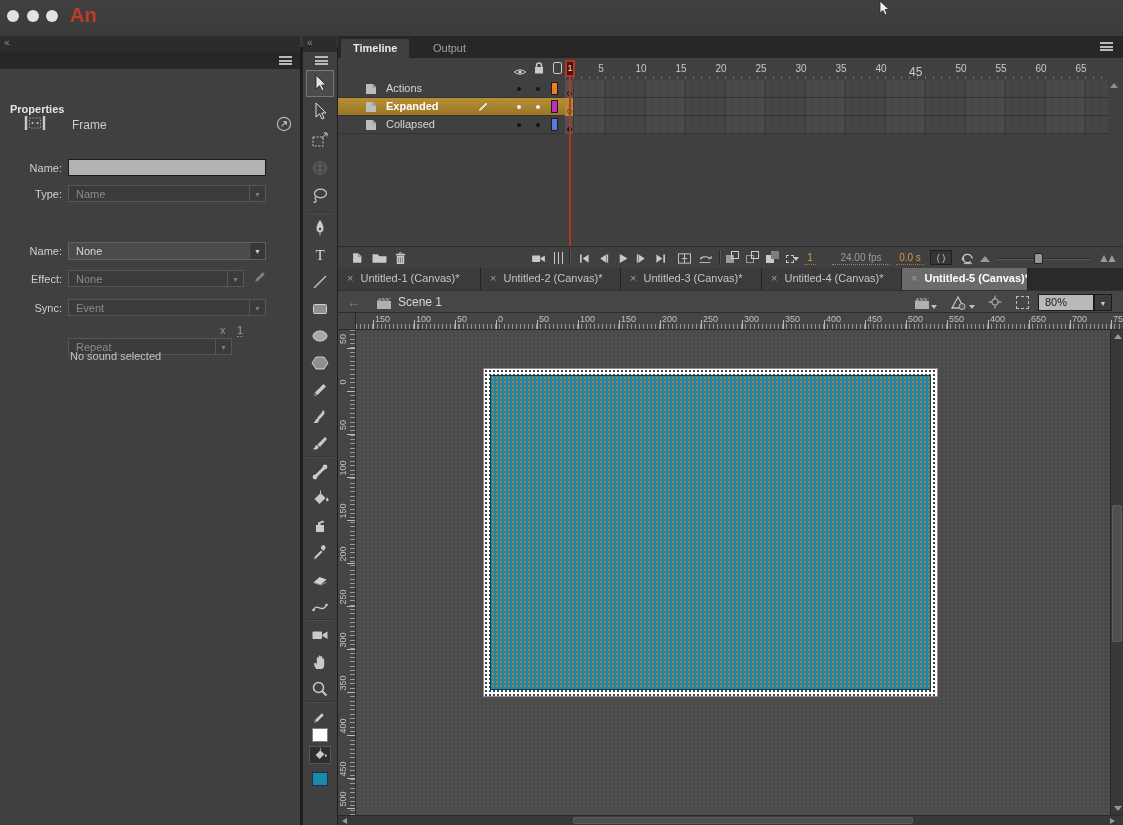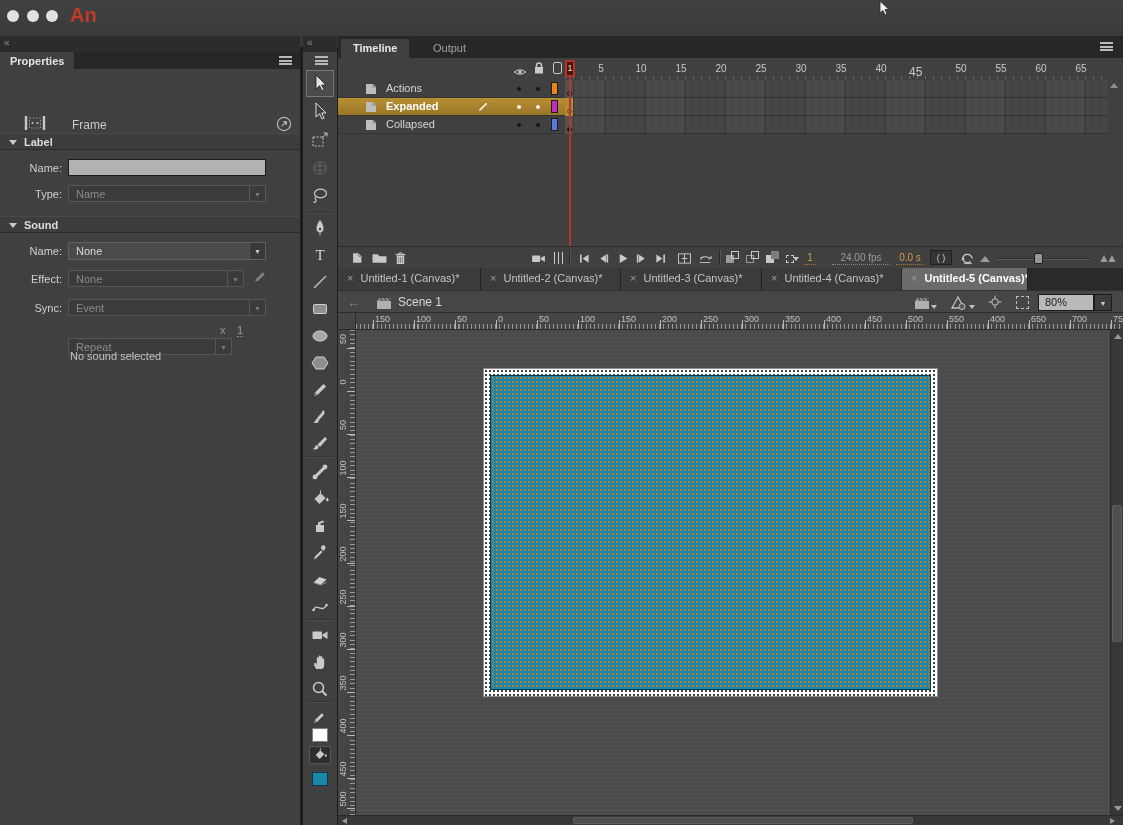--- a/index.html
+++ b/index.html
@@ -6,21 +6,21 @@
   html,body { width:1123px; height:825px; overflow:hidden; }
   body { font-family:"Liberation Sans",sans-serif; background:#1d1d1d; position:relative; }
   .abs { position:absolute; }
   .panel { position:absolute; background:#404040; }
   .strip { position:absolute; left:0; right:0; top:0; height:16px; background:#2c2c2c; color:#909090; font-size:10px; }
   .chev { position:absolute; top:1px; left:4px; letter-spacing:-1px; }
   .hamb { position:absolute; width:13px; height:9px; border-top:2px solid #b9b9b9; border-bottom:2px solid #b9b9b9; }
   .hamb::after { content:""; position:absolute; left:0; right:0; top:1.5px; height:2px; background:#b9b9b9; }
   .tabbar { position:absolute; left:0; right:0; background:#272727; }
   .ptab { position:absolute; color:#e4e4e4; font-size:11px; font-weight:bold; padding:3px 10px 0; }
-  .ptab.on { background:#404040; }
+  .ptab.on { background:#404040;margin-top:48px; }
   .sechdr { position:absolute; left:0; right:0; height:17px; background:#3d3d3d; border-top:1px solid #4a4a4a; border-bottom:1px solid #2a2a2a; color:#dcdcdc; font-size:11px; font-weight:bold; padding:2px 0 0 24px; }
   .sechdr::before { content:""; position:absolute; left:9px; top:6px; border-left:4px solid transparent; border-right:4px solid transparent; border-top:5px solid #c9c9c9; }
   .flabel { position:absolute; width:62px; text-align:right; font-size:11px; color:#cfcfcf; }
   .txt { position:absolute; background:#b2b2b2; border:1px solid #1a1a1a; height:17px; font-size:11px; padding:0 4px; color:#111; }
   .dd { position:absolute; height:17px; font-size:11px; border:1px solid #565656; background:#3b3b3b; color:#8b8b8b; padding:2px 18px 0 7px; }
   .dd .arr { position:absolute; right:0; top:0; bottom:0; width:16px; border-left:1px solid #565656; text-align:center; color:#7d7d7d; font-size:7px; padding-top:5px; }
   .dd.on { background:#4a4a4a; border-color:#606060; color:#d8d8d8; }
   .dd.on .arr { background:#383838; color:#c9c9c9; }
   .dim { opacity:.45; }
   .t-glyph { font:15px "Liberation Serif",serif; color:#d8d8d8; }
@@ -83,34 +83,28 @@
     </svg>
   </div>
   <div class="abs" style="left:72px;top:82px;font-size:12px;color:#cccccc;">Frame</div>
   <div class="abs" style="left:276px;top:80px;width:16px;height:16px;">
     <svg viewBox="0 0 16 16" width="16" height="16">
       <circle cx="8" cy="8" r="6.6" fill="none" stroke="#b5b5b5" stroke-width="1.2"></circle>
       <path d="M5.6 10.4 L10.4 5.6 M10.4 5.6 h-3.2 M10.4 5.6 v3.2" stroke="#b5b5b5" fill="none" stroke-width="1.2"></path>
     </svg>
   </div>
 
-  <div class="sechdr" style="top:97px;">
-    <span>Label</span>
-  </div>
   <div class="flabel" style="left:0;top:126px;">Name:</div>
   <input class="txt" style="left: 68px; top: 123px; width: 198px;" value="">
   <div class="flabel" style="left:0;top:152px;">Type:</div>
   <div class="dd" style="left:68px;top:149px;width:198px;">
     <span>Name</span>
     <span class="arr">▼</span>
   </div>
 
-  <div class="sechdr" style="top:180px;">
-    <span>Sound</span>
-  </div>
   <div class="flabel" style="left:0;top:209px;">Name:</div>
   <div class="dd on" style="left:68px;top:206px;width:198px;height:18px;">
     <span>None</span>
     <span class="arr">▼</span>
   </div>
   <div class="flabel" style="left:0;top:237px;">Effect:</div>
   <div class="dd" style="left:68px;top:234px;width:176px;">
     <span>None</span>
     <span class="arr">▼</span>
   </div>

